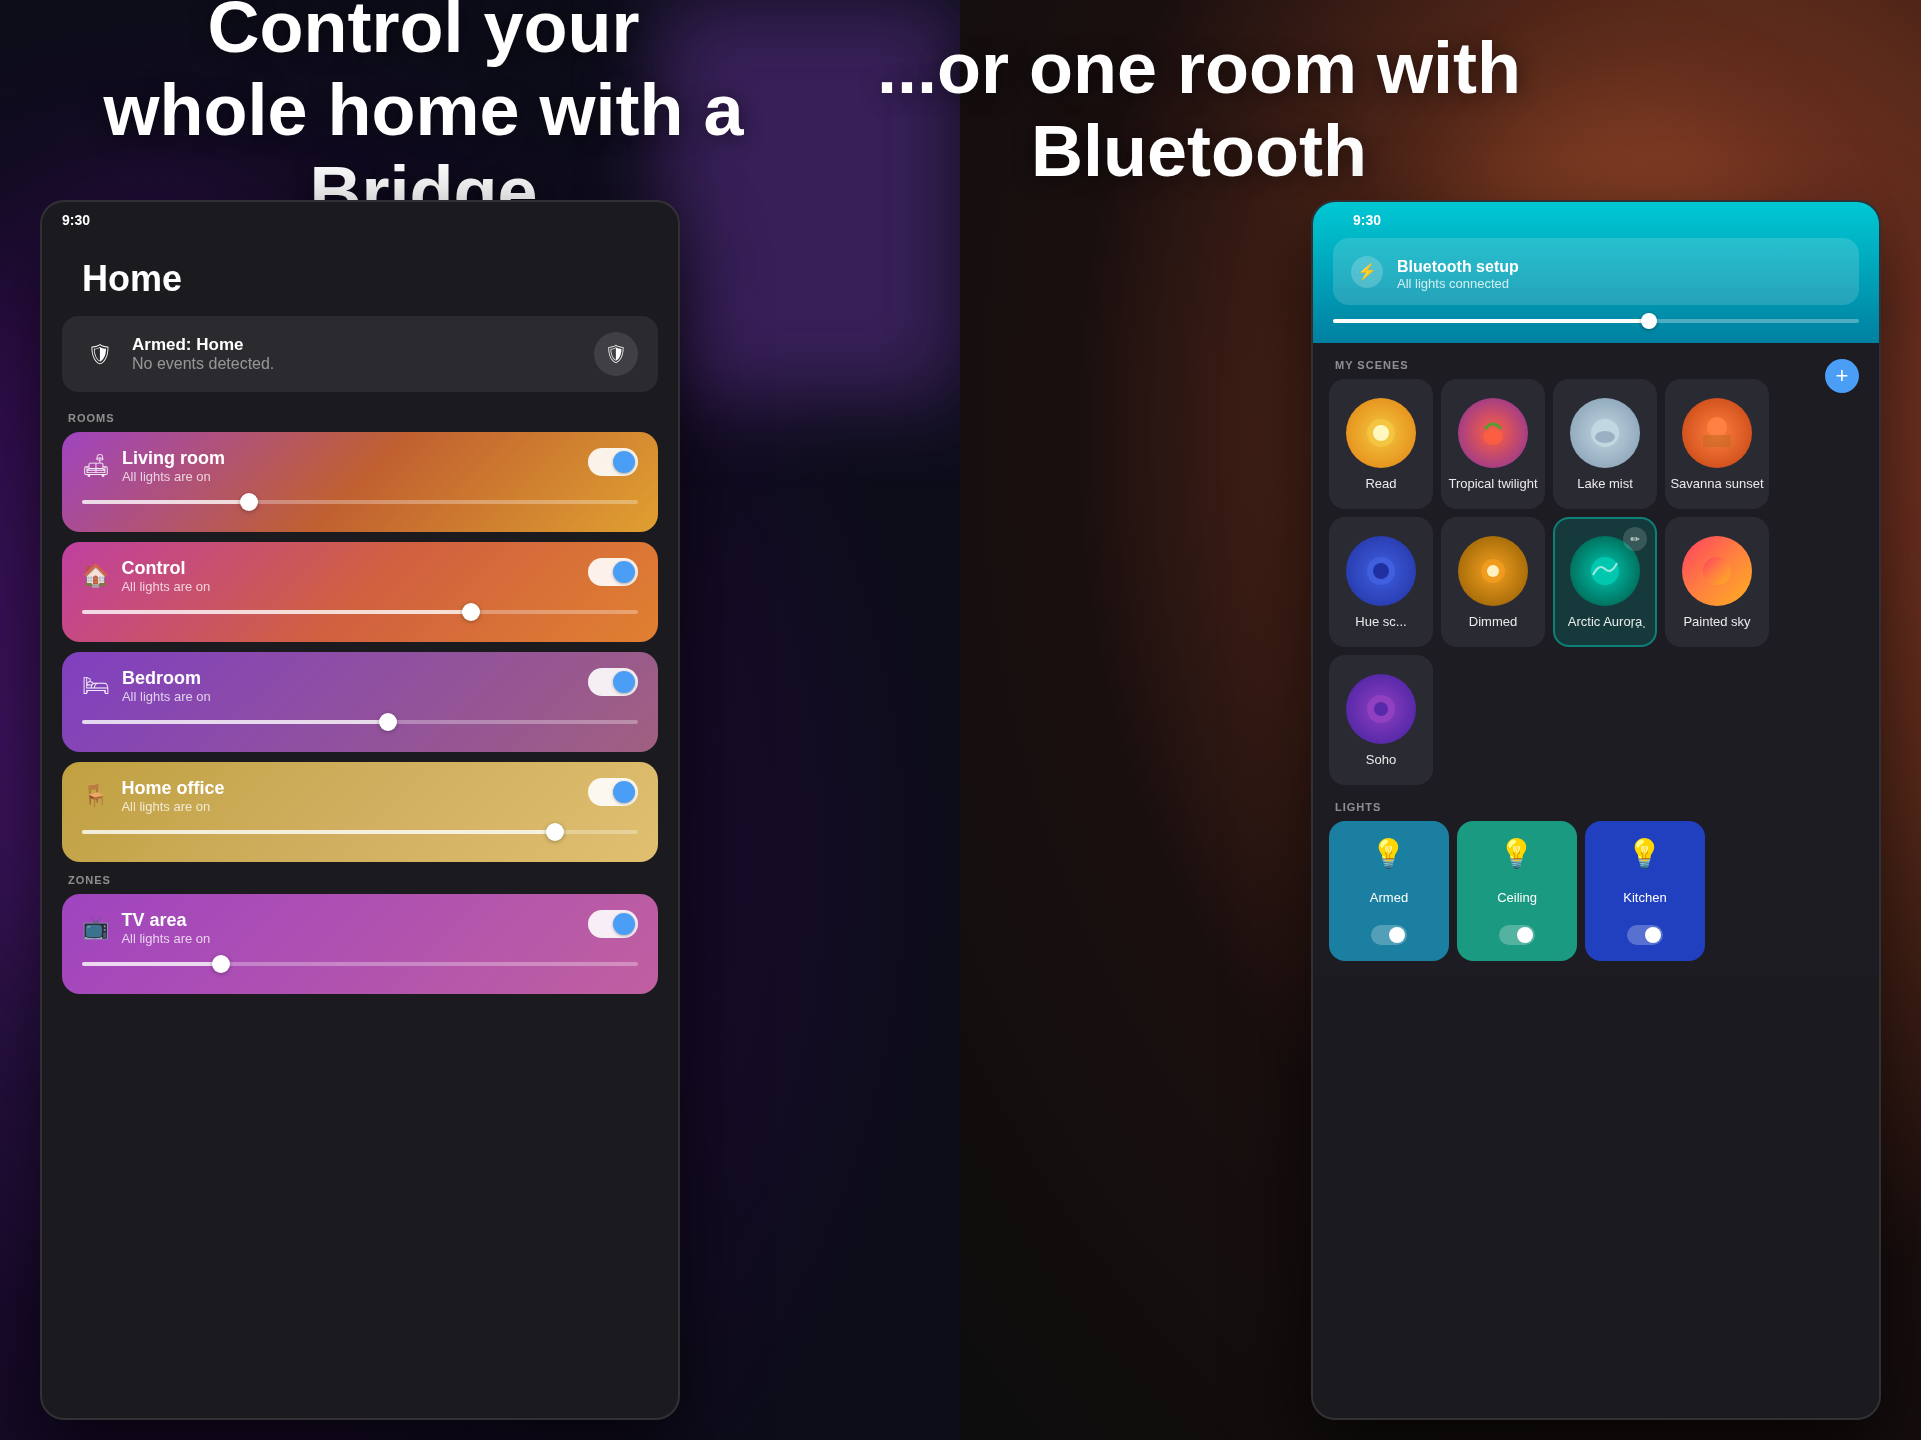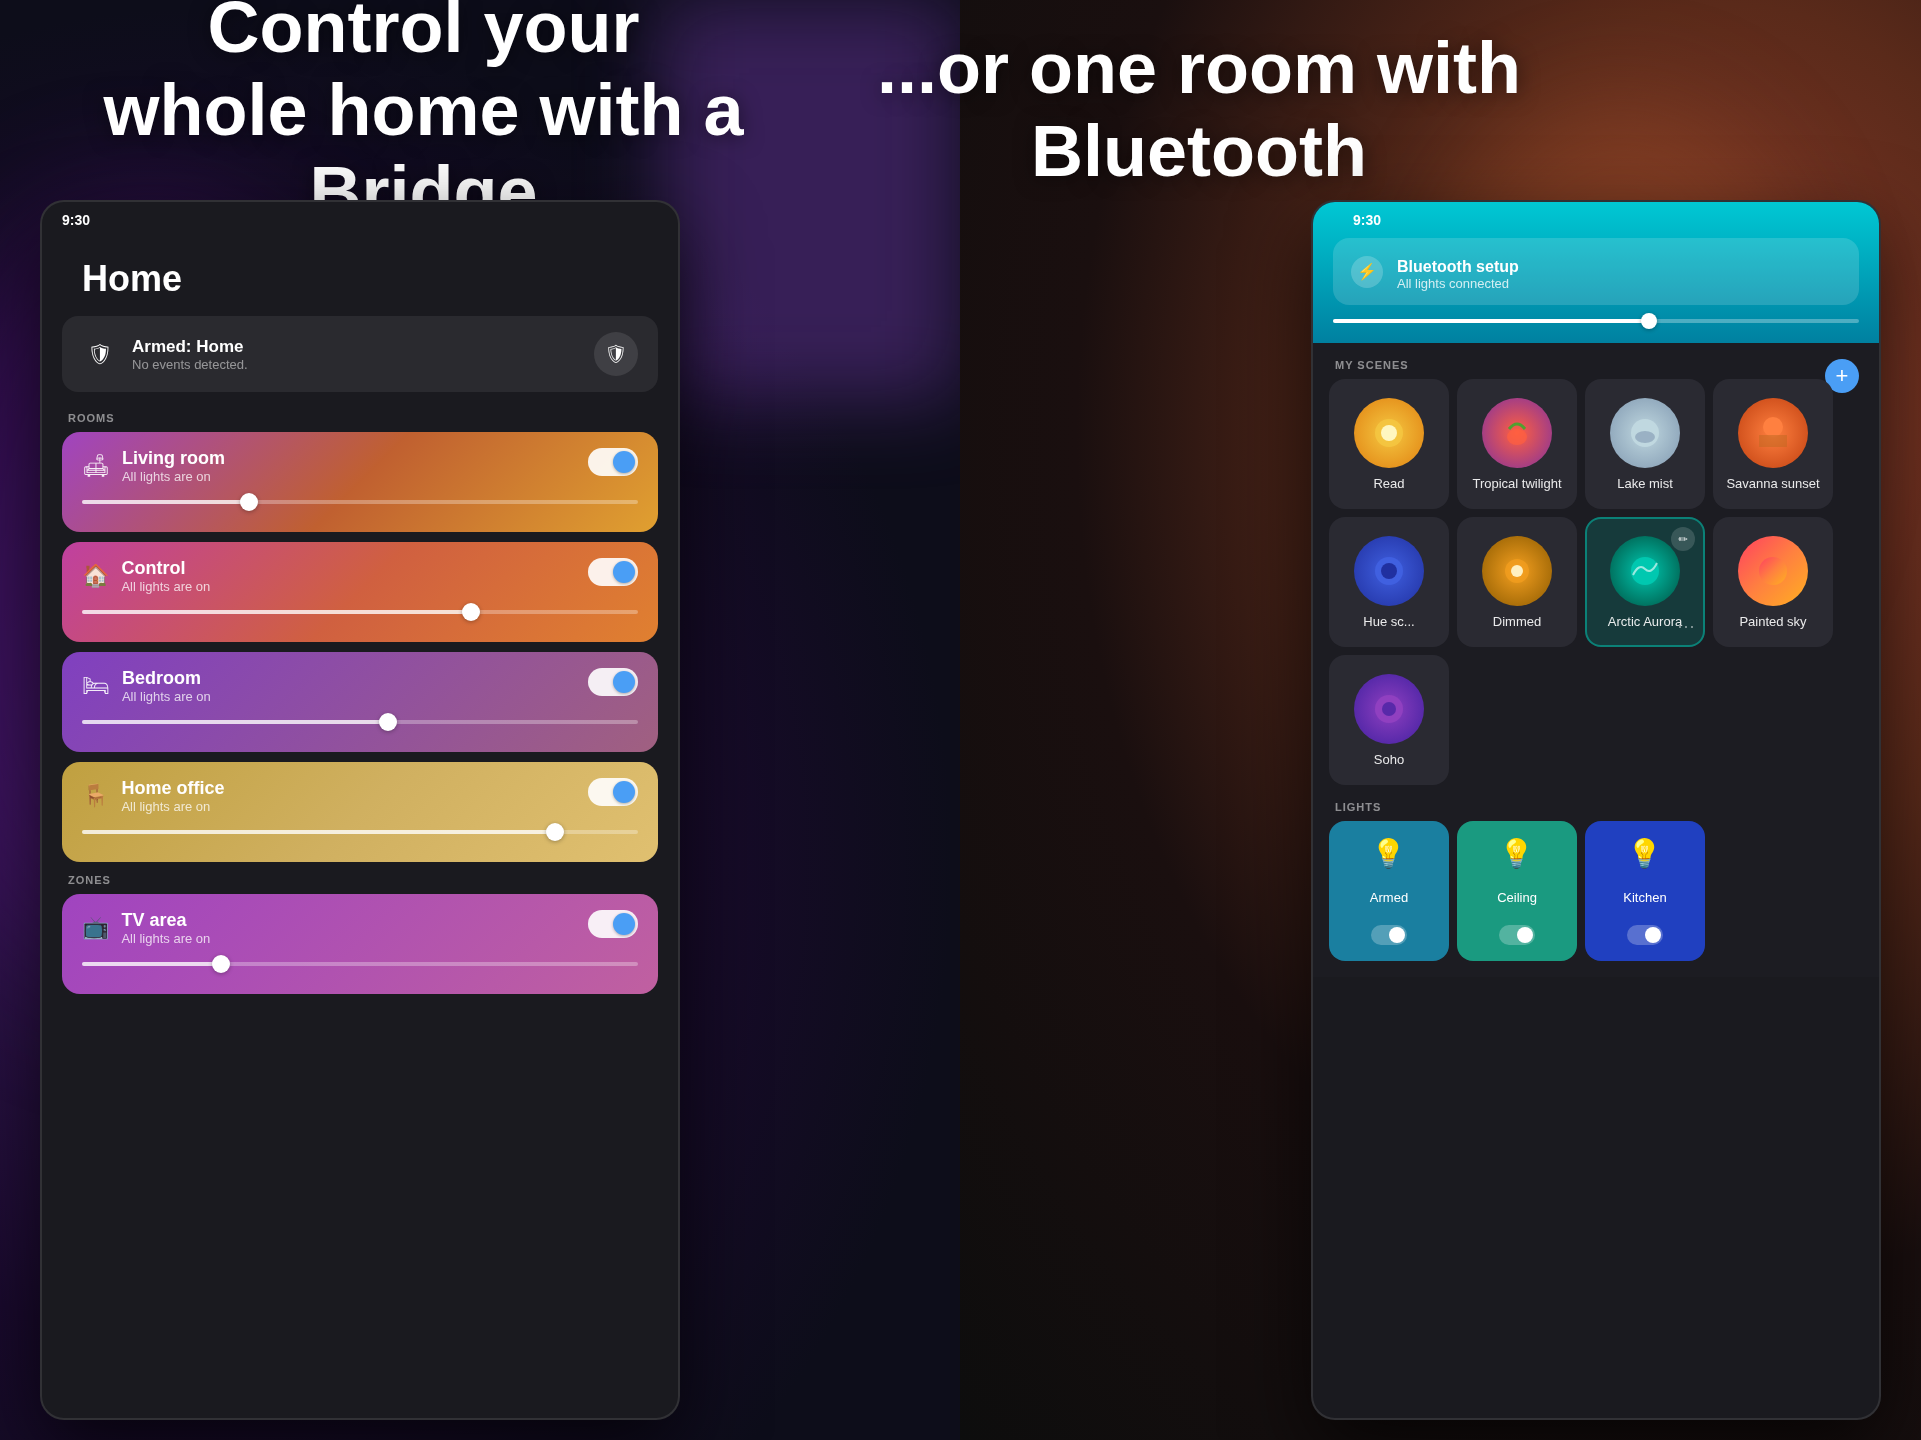--- a/index.html
+++ b/index.html
@@ -166,21 +166,21 @@
       color: white;
       font-size: 20px;
     }
     .security-text .primary {
       color: white;
       font-size: 17px;
       font-weight: 600;
     }
     .security-text .secondary {
       color: rgba(255,255,255,0.5);
-      font-size: 13px;
+      font-size: 16px;
     }
     .security-btn {
       width: 44px;
       height: 44px;
       background: rgba(255,255,255,0.1);
       border-radius: 50%;
       display: flex;
       align-items: center;
       justify-content: center;
       color: white;
@@ -359,21 +359,21 @@
     
     .scenes-section {
       margin-bottom: 16px;
     }
     .scenes-grid {
       display: flex;
       gap: 8px;
       flex-wrap: wrap;
     }
     .scene-card {
-      width: 120px;
+      width: 104px;
       height: 130px;
       border-radius: 16px;
       background: #2a2a32;
       display: flex;
       flex-direction: column;
       align-items: center;
       justify-content: center;
       gap: 8px;
       position: relative;
       overflow: hidden;

